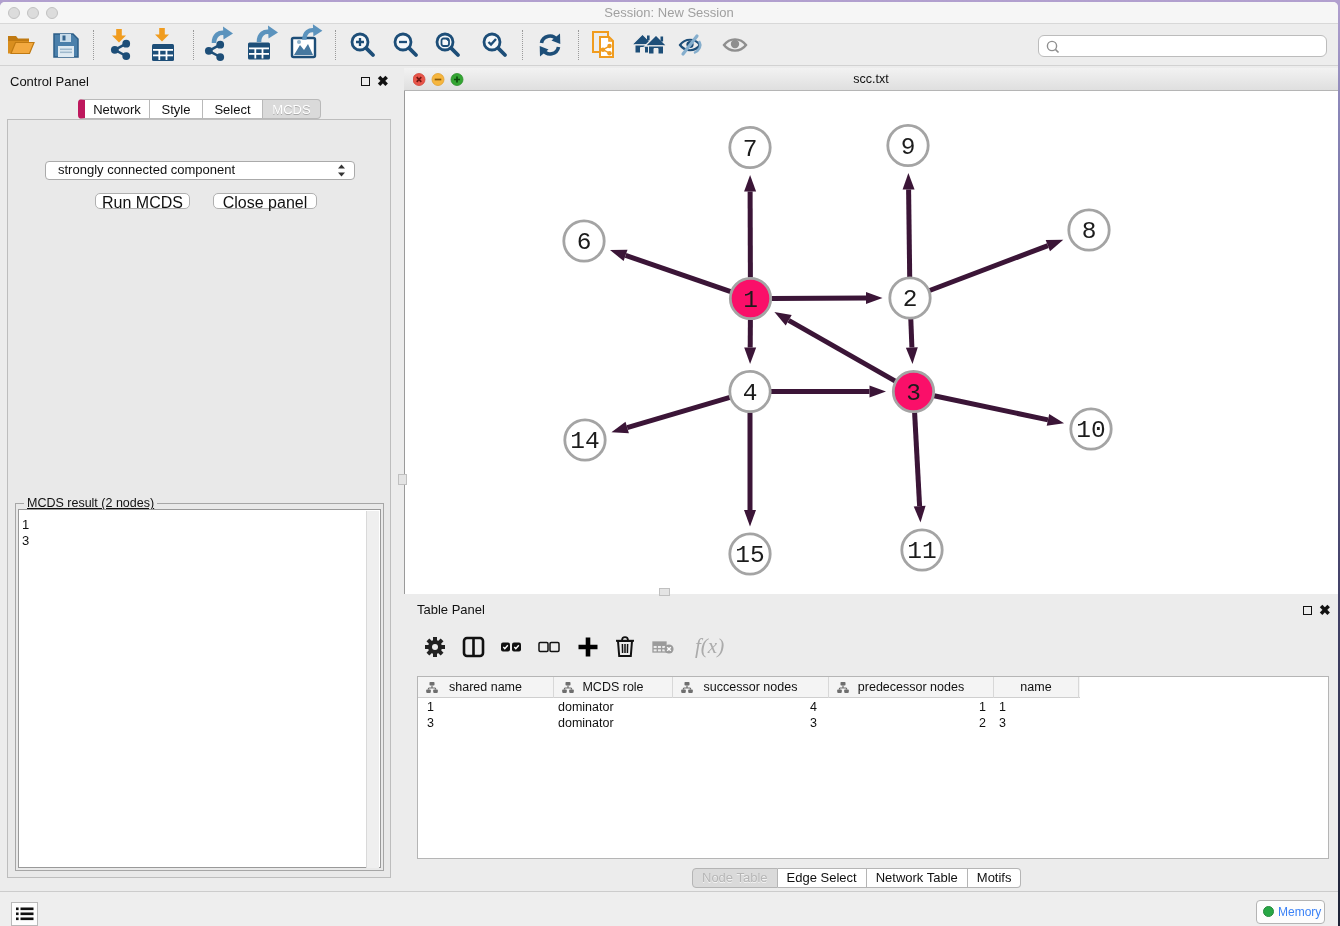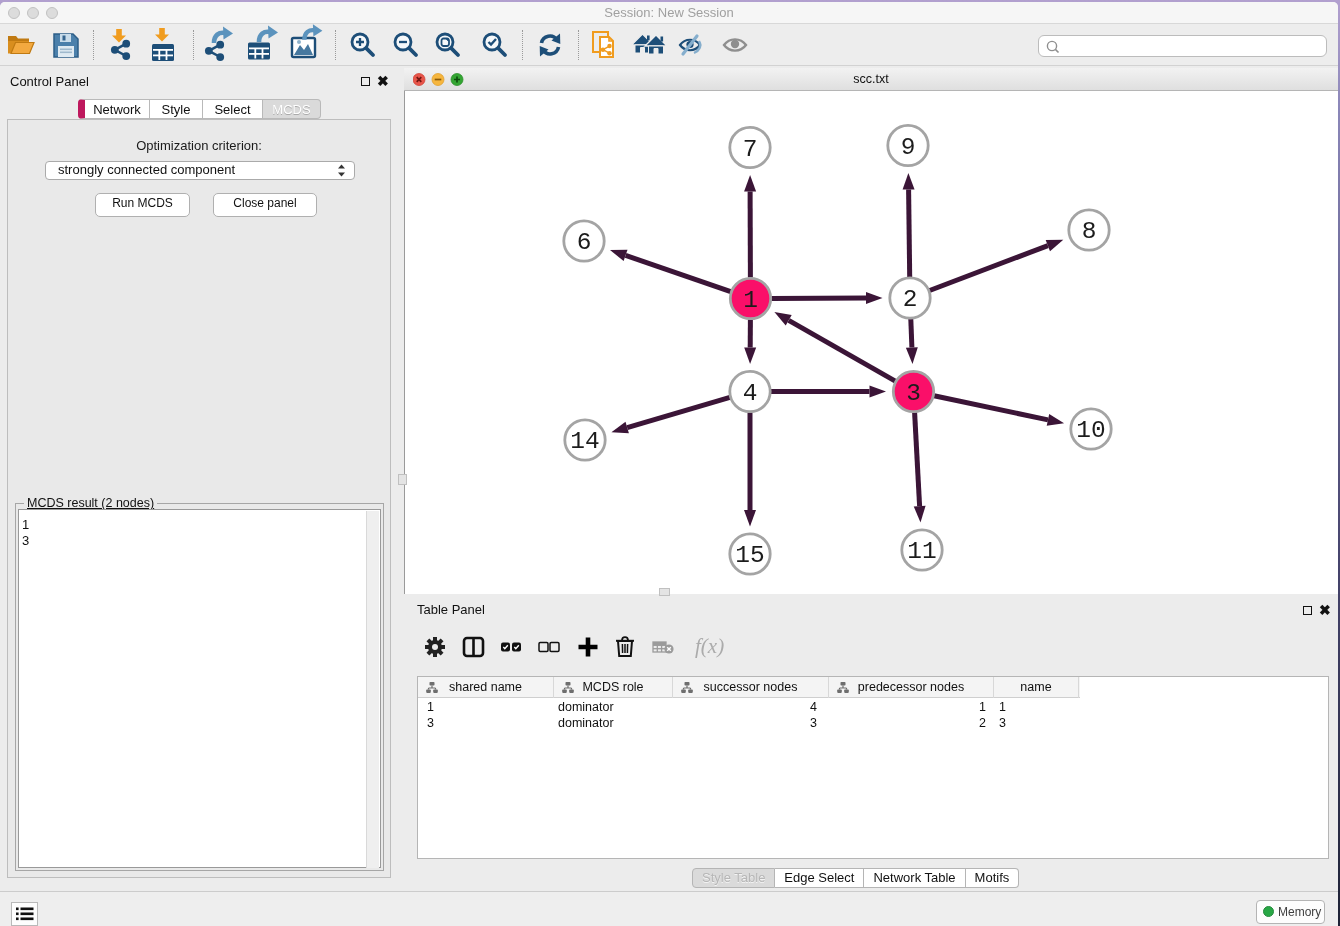--- a/index.html
+++ b/index.html
@@ -22,21 +22,21 @@
 .mini-float { width:9px; height:9px; border:1.5px solid #111; }
 .mini-x { font-size:14px; font-weight:bold; color:#111; line-height:12px; }
 #cptabs { left:78px; top:33px; height:20px; display:flex; }
 .tab { border:1px solid #b9b9b9; border-left:none; background:#fff; font-size:13px; color:#111; text-align:center; line-height:19px; }
 .tab.first { border-left:7px solid #be185d; border-radius:4px 0 0 4px; }
 .tab.last { border-radius:0 4px 4px 0; }
 .tab.disabled { background:#dadada; color:#fff; text-shadow:0 1px 0 #aaa; }
 #cpcontent { left:7px; top:53px; width:384px; height:759px; border:1px solid #bdbdbd; background:#e9e9e9; }
 #optlabel { top:18px; left:0; width:100%; text-align:center; font-size:13px; color:#1a1a1a; }
 #combo { left:37px; top:41px; width:310px; height:19px; background:#fff; border:1px solid #aaa; border-radius:4px; font-size:13px; color:#111; line-height:16px; padding-left:12px; }
-.btn { height:24px; background:#fff; border:1px solid #b0b0b0; border-radius:5px; font-size:12px; color:#111; text-align:center; line-height:18px; }
+.btn { height:16px; background:#fff; border:1px solid #b0b0b0; border-radius:5px; font-size:16px; color:#111; text-align:center; line-height:18px; }
 #fieldset { left:7px; top:383px; width:369px; height:368px; border:1px solid #a6a6a6; }
 #fslegend { left:8px; top:-8px; background:#e9e9e9; padding:0 3px; font-size:12.5px; color:#111;text-decoration:underline; }
 #fsinner { left:2px; top:5px; width:363px; height:359px; background:#fff; border:1px solid #999; font-size:12.5px; color:#111; }
 #fsscroll { right:1px; top:1px; width:13px; height:357px; background:#efefef; border-left:1px solid #d9d9d9; }
 
 #netwin { left:404px; top:64px; width:934px; height:528px; }
 #nettitle { left:0; top:2px; width:934px; height:23px; background:linear-gradient(180deg,#f2f2f2,#dfdfdf); border-bottom:1px solid #b5b5b5; }
 #nettext { top:4px; left:0; width:934px; text-align:center; font-size:12.5px; color:#111; }
 #netcanvas { left:0px; top:25px; width:934px; height:503px; background:#fff; border-left:1px solid #9a9a9a; }
 
@@ -45,21 +45,21 @@
 #tptoolbar { left:13px; top:36px; width:908px; height:36px; }
 #ttable { left:13px; top:82px; width:912px; height:183px; background:#fff; border:1px solid #b5b5b5; }
 #thead { left:0; top:0; width:662px; height:21px; background:#f4f4f4; border-bottom:1px solid #cfcfcf; }
 .th { top:0; height:21px; border-right:1px solid #d8d8d8; font-size:12.5px; color:#111; text-align:center; line-height:21px; }
 .td { font-size:12.5px; color:#111; height:16px; line-height:16px; }
 #ttabs { left:0; top:274px; width:934px; height:20px; }
 .btab { border:1px solid #b5b5b5; border-left:none; background:#fff; font-size:13px; color:#111; line-height:18px; padding:0 9px; }
 
 #statusbar { left:0; top:889px; width:1338px; height:37px; background:#eeeeee; border-top:1px solid #cccccc; }
 #listbtn { left:11px; top:10px; width:27px; height:24px; background:#fdfdfd; border:1px solid #b9b9b9; }
-#membtn { left:1256px; top:8px; width:69px; white-space:nowrap; height:24px; background:#fdfdfd; border:1px solid #b4b4b4; border-radius:4px; font-size:12px; color:#404040; line-height:22px; }
+#membtn { left:1256px; top:8px; width:69px; white-space:nowrap; height:24px; background:#fdfdfd; border:1px solid #b4b4b4; border-radius:4px; font-size:12px; color:#3b82f6; line-height:22px; }
 </style>
 </head>
 <body>
 <div class="abs" id="desktop"></div>
 <div class="abs" id="win">
   <div class="abs" id="titlebar">
     <div class="abs tl" style="left:8px"></div>
     <div class="abs tl" style="left:27px"></div>
     <div class="abs tl" style="left:46px"></div>
     <div class="abs" id="wtitle">Session: New Session</div>
@@ -214,21 +214,20 @@
     <div class="abs" id="cphead">Control Panel</div>
     <div class="abs mini-float" style="left:361px; top:11px;"></div>
     <div class="abs mini-x" style="left:377px; top:9px;">✖</div>
     <div class="abs" id="cptabs">
       <div class="tab first" style="width:72px">Network</div>
         <div class="tab" style="width:53px">Style</div>
         <div class="tab" style="width:60px">Select</div>
         <div class="tab last disabled" style="width:58px">MCDS</div>
     </div>
     <div class="abs" id="cpcontent">
-      <div class="abs" id="optlabel">Optimization criterion:</div>
       <div class="abs" id="combo">strongly connected component<svg width="13" height="15" style="position:absolute; right:6px; top:1px;">
             <path d="M3,5.5 L6.5,1.5 L10,5.5 Z" fill="#333"></path>
             <path d="M3,9.5 L6.5,13.5 L10,9.5 Z" fill="#333"></path>
           </svg></div>
       <div class="abs btn" style="left:87px; top:73px; width:95px;">Run MCDS</div>
       <div class="abs btn" style="left:205px; top:73px; width:104px;">Close panel</div>
       <div class="abs" id="fieldset">
         <div class="abs" id="fslegend">MCDS result (2 nodes)</div>
         <div class="abs" id="fsinner">
           <div class="abs" style="left:3px; top:7px; line-height:16px; font-size:13px;">1<br>3</div>
@@ -407,21 +406,21 @@
       <div class="abs td" style="left:0; top:22px; width:399px; text-align:right;">4</div>
       <div class="abs td" style="left:0; top:22px; width:568px; text-align:right;">1</div>
       <div class="abs td" style="left:581px; top:22px;">1</div>
       <div class="abs td" style="left:9px; top:38px;">3</div>
       <div class="abs td" style="left:140px; top:38px;">dominator</div>
       <div class="abs td" style="left:0; top:38px; width:399px; text-align:right;">3</div>
       <div class="abs td" style="left:0; top:38px; width:568px; text-align:right;">2</div>
       <div class="abs td" style="left:581px; top:38px;">3</div>
     </div>
     <div class="abs" id="ttabs" style="display:flex; padding-left:288px;">
-      <div class="btab" style="border-left:1px solid #b5b5b5; border-radius:4px 0 0 4px; background:#dadada; color:#b6b6b6; text-shadow:0 1px 0 #f4f4f4;">Style Table</div>
+      <div class="btab" style="border-left:1px solid #b5b5b5; border-radius:4px 0 0 4px; background:#dadada; color:#b6b6b6; text-shadow:0 1px 0 #f4f4f4;">Node Table</div>
       <div class="btab">Edge Select</div>
       <div class="btab">Network Table</div>
       <div class="btab" style="border-radius:0 4px 4px 0;">Motifs</div>
     </div>
   </div>
   <div class="abs" style="left:398px; top:472px; width:9px; height:11px; background:#e4e4e4; border:1px solid #c0c0c0;"></div>
     <div class="abs" style="left:659px; top:586px; width:11px; height:8px; background:#e4e4e4; border:1px solid #c0c0c0;"></div>
     <div class="abs" id="statusbar">
     <div class="abs" id="listbtn"><svg width="25" height="22">
           <g fill="#111">

